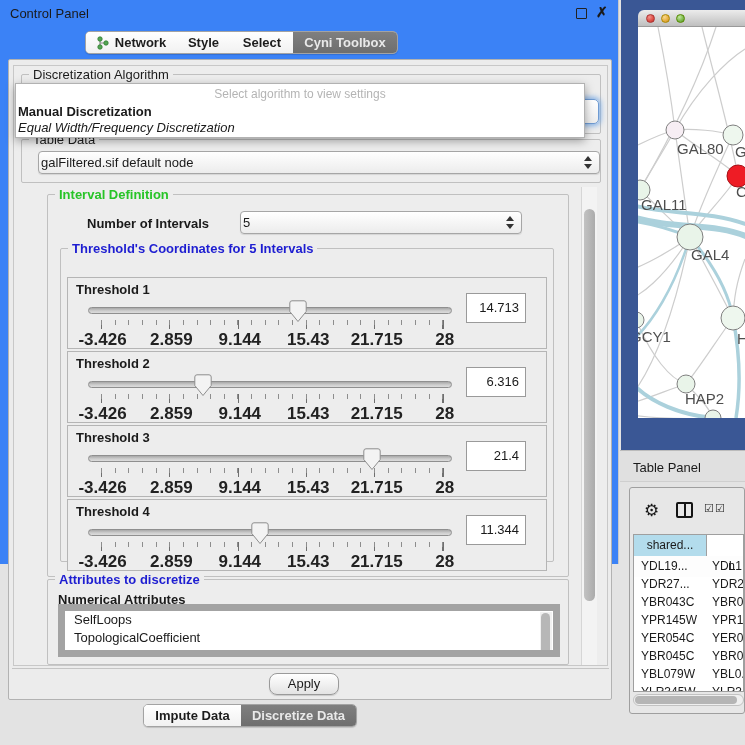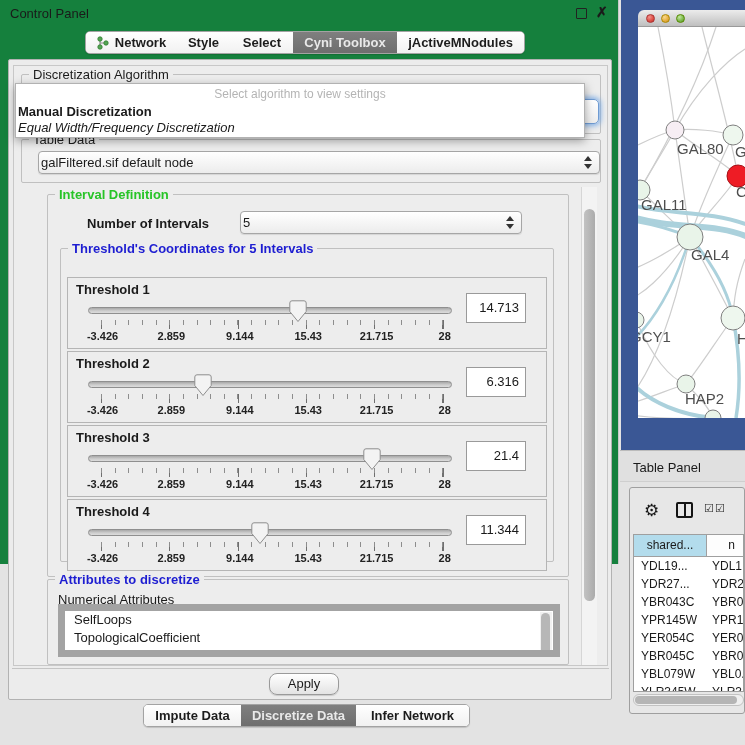--- a/index.html
+++ b/index.html
@@ -1,21 +1,21 @@
 <!DOCTYPE html>
 <html><head>
 <meta charset="utf-8">
 <style>
   * { margin:0; padding:0; box-sizing:border-box; }
   html,body { width:745px; height:745px; overflow:hidden; }
   body { font-family:"Liberation Sans", sans-serif; background:#e3e3e3; color:#1a1a1a; position:relative; }
   .abs { position:absolute; }
 
   
-  #control-panel { left:0; top:0; width:619px; height:564px; background:#15803d; border-right:1px solid #c9c9c9; }
+  #control-panel { left:0; top:0; width:619px; height:564px; background:#3b82f6; border-right:1px solid #c9c9c9; }
   #cp-titlebar { left:0; top:0; width:100%; height:26px; }
   #cp-title { left:10px; top:6px; font-size:13px; }
   #float-btn { left:576px; top:8px; width:11px; height:11px; border:1.5px solid #222; border-radius:1px; font-size:0; }
   #close-btn { left:596px; top:4px; font-size:14px; font-weight:bold; }
 
   
   #top-tabs { left:85px; top:31px; height:23px; display:flex; border:1px solid #a3a3a3; border-radius:5px; overflow:hidden; background:linear-gradient(#ffffff,#f0f0f0); box-shadow:0 1px 1px rgba(0,0,0,.15); }
   .seg { height:100%; display:flex; align-items:center; justify-content:center; font-size:13px; font-weight:700; color:#1c1c1c; background:linear-gradient(#ffffff,#f1f1f1); }
   .seg.sel { background:linear-gradient(#7f7f7f,#6e6e6e); color:#e9e9e9; }
   .net-icon { width:13px; height:14px; margin-right:6px; }
@@ -63,26 +63,26 @@
   .thr { position:absolute; left:6px; width:480px; height:72px; border:1px solid #b5b5b5; background:#ededed; }
   .thr-label { position:absolute; left:8px; top:4px; font-size:13px; font-weight:700; }
   .slider { position:absolute; left:20px; top:26px; width:364px; height:44px; }
   .track { position:absolute; left:0; top:3px; width:100%; height:7px; border:1px solid #8f8f8f; border-radius:4px; background:linear-gradient(#a8a8a8,#cfcfcf 60%,#dcdcdc); }
   .ticks-minor { position:absolute; left:3.5%; width:94%; top:16px; height:5px;
      background:repeating-linear-gradient(90deg,#8d8d8d 0 1px,transparent 1px 13.65px); }
   .ticks-major { position:absolute; left:3.5%; width:94.4%; top:16px; height:9px;
      background:repeating-linear-gradient(90deg,#6f6f6f 0 1px,transparent 1px 68.3px); }
   .sl-thumb { position:absolute; top:-4px; }
   .scale { position:absolute; left:0; top:26px; width:100%; height:14px; }
-  .scale span { position:absolute; transform:translateX(-50%); font-size:11px; font-weight:700; color:#222; }
+  .scale span { position:absolute; transform:translateX(-50%); font-size:17px; font-weight:700; color:#222; }
   .s0{left:4%} .s1{left:22.9%} .s2{left:41.7%} .s3{left:60.5%} .s4{left:79.3%} .s5{left:98%}
   .thr-value { position:absolute; left:398px; top:15px; width:60px; height:30px; background:#ffffff; border:1px solid #9a9a9a; font-size:13px; line-height:28px; text-align:right; padding-right:6px; }
 
   #attr-group { left:31px; top:392px; width:522px; height:86px; }
-  #attr-list-label { left:10px; top:12px; font-size:13px; font-weight:400; }
+  #attr-list-label { left:10px; top:12px; font-size:13px; font-weight:700; }
   #attr-list { left:10px; top:24px; width:502px; height:53px; background:#ffffff; border:7px solid #a3a3a3; overflow:hidden; }
   .attr-item { position:relative; font-size:13px; line-height:18px; padding-left:9px; white-space:nowrap; }
   #attr-scrollbar { position:absolute; right:1px; top:1px; width:12px; height:50px; background:#f1f1f1; }
   #attr-thumb { position:absolute; left:1px; top:1px; width:9px; height:47px; background:#b7b7b7; border-radius:5px; }
 
   #panel-divider { left:3px; top:608px; width:597px; height:1px; background:#c4c4c4; }
   #apply-btn { left:260px; top:613px; width:70px; height:22px; border:1px solid #9a9a9a; border-radius:8px; background:linear-gradient(#ffffff,#e3e3e3); font-size:13px; text-align:center; line-height:20px; box-shadow:0 1px 1px rgba(0,0,0,.15); }
 
   
   #bottom-tabs { left:143px; top:704px; height:23px; display:flex; border:1px solid #a3a3a3; border-radius:5px; overflow:hidden; background:#fff; box-shadow:0 1px 1px rgba(0,0,0,.15); }
@@ -99,21 +99,21 @@
 
   
   #tp-bar { left:620px; top:450px; width:125px; height:32px; background:#e0e0e0; border-top:1px solid #bbb; border-bottom:1px solid #cfcfcf; }
   #tp-title { left:13px; top:9px; font-size:13px; }
   #tp-box { left:629px; top:487px; width:116px; height:227px; border:1px solid #9f9f9f; border-radius:3px; background:#e7e7e7; }
   #tp-gear { left:14px; top:12px; font-size:17px; }
   #tp-cols-icon { left:46px; top:14px; width:17px; height:16px; border:2px solid #141414; border-radius:2px; }
   #tp-cols-icon:after { content:""; position:absolute; left:5.5px; top:0; width:2px; height:12px; background:#141414; }
   #tp-checks { left:74px; top:14px; font-size:11px; letter-spacing:1px; }
   #tp-table { left:3px; top:46px; width:111px; height:158px; background:#fff; border:1px solid #9f9f9f; overflow:hidden; }
-  #tp-header { display:flex; height:22px; border-bottom:1px solid #9f9f9f; }
+  #tp-header { display:flex; height:22px; border-bottom:1px solid #9f9f9f;flex-direction:column; }
   .th1 { width:73px; background:#b3dcec; border-right:1px solid #9f9f9f; font-size:12px; text-align:center; line-height:21px; }
   .th2 { flex:1; background:#fdfdfd; font-size:12px; text-align:right; padding-right:8px; line-height:21px; }
   .tr { display:flex; height:18px; font-size:12px; line-height:18px; }
   .td1 { width:73px; padding-left:7px; white-space:nowrap; overflow:hidden; }
   .td2 { flex:1; padding-left:5px; white-space:nowrap; overflow:hidden; }
   #tp-hscroll { left:3px; top:206px; width:111px; height:12px; background:#efefef; border:1px solid #c2c2c2; border-radius:6px; }
   #tp-hthumb { position:absolute; left:1px; top:1px; width:102px; height:8px; background:#b5b5b5; border-radius:5px; }
 </style>
 </head>
 <body>
@@ -139,23 +139,20 @@
     <div class="seg vsep" style="align-self:center"></div>
     <div class="seg" style="width:55px">
         <span>Style</span>
       </div>
     <div class="seg vsep" style="align-self:center"></div>
     <div class="seg" style="width:62px">
         <span>Select</span>
       </div>
     <div class="seg sel" style="width:104px">
         <span>Cyni Toolbox</span>
-      </div>
-    <div class="seg" style="width:127px">
-        <span>jActiveMNodules</span>
       </div>
   </div>
 
   <div class="abs" id="main-panel">
     <div class="abs" id="inner-frame"></div>
 
     <div class="groupbox" id="algo-group">
       <span class="group-title gt-dark">Discretization Algorithm</span>
     </div>
     <div class="abs" id="algo-combo-ring"></div>
@@ -294,23 +291,20 @@
     <div class="abs" id="panel-divider"></div>
     <div class="abs" id="apply-btn">Apply</div>
   </div>
 
   <div class="abs" id="bottom-tabs">
     <div class="seg" style="width:97px">
         <span>Impute Data</span>
       </div>
     <div class="seg sel" style="width:115px">
         <span>Discretize Data</span>
-      </div>
-    <div class="seg" style="width:113px">
-        <span>Infer Network</span>
       </div>
   </div>
 </div>
 
 <div class="abs" id="net-window">
   <div class="abs" id="net-titlebar">
     <div class="light" id="light-close"></div>
     <div class="light" id="light-min"></div>
     <div class="light" id="light-zoom"></div>
   </div>

